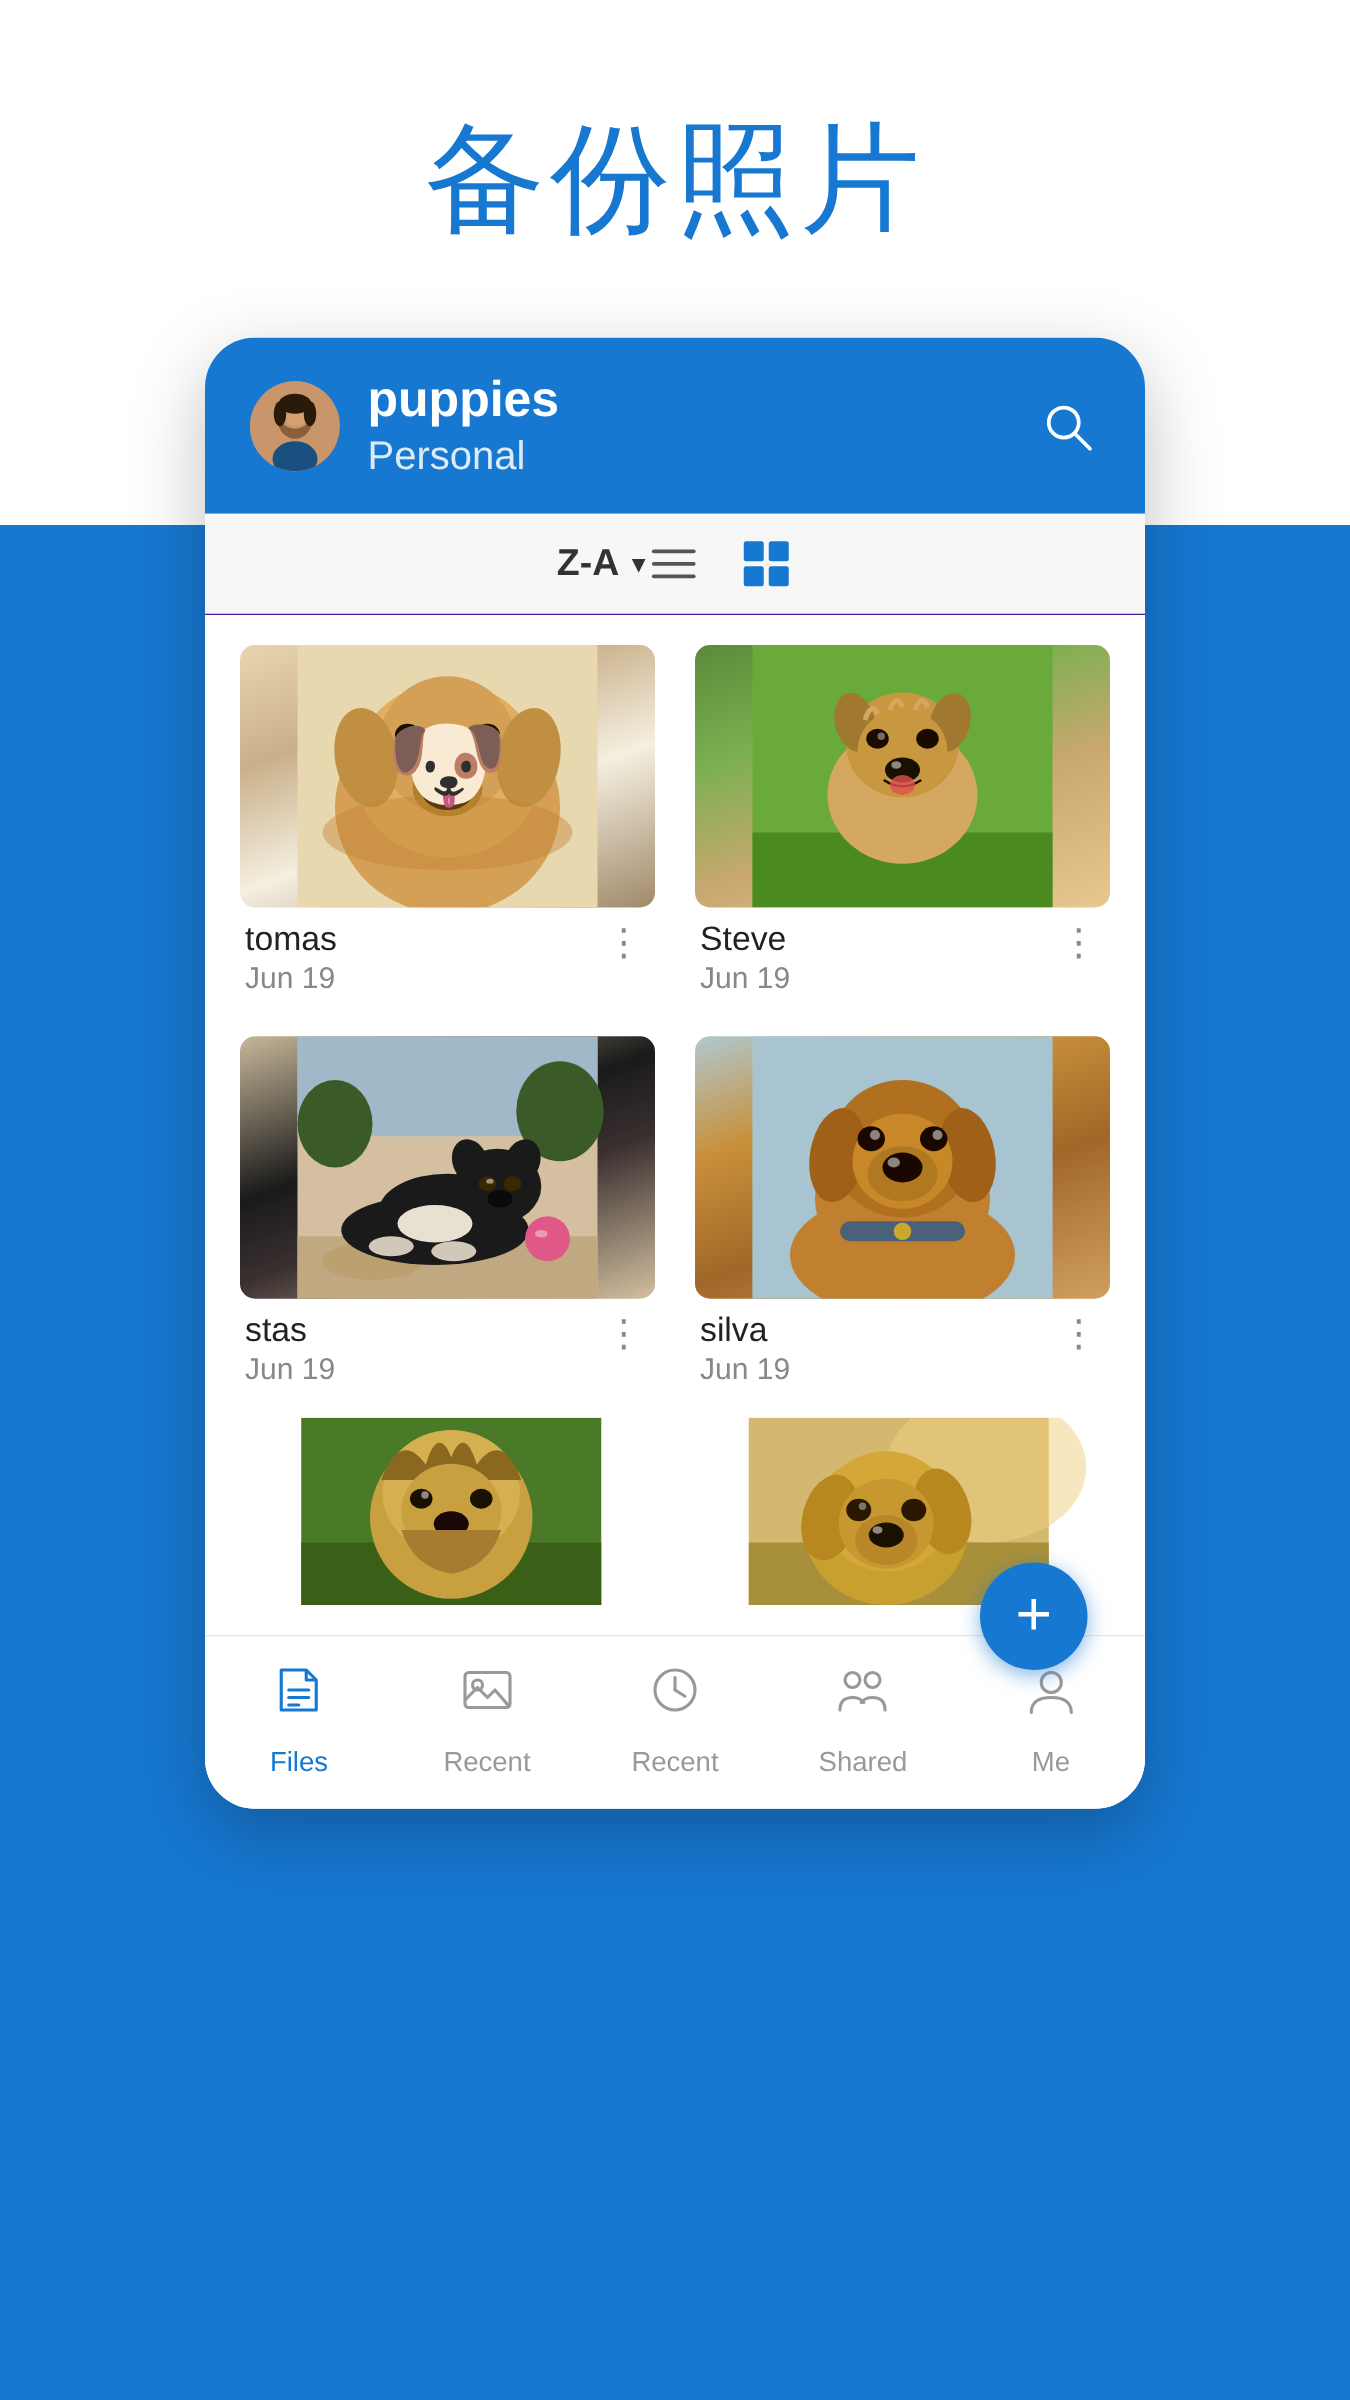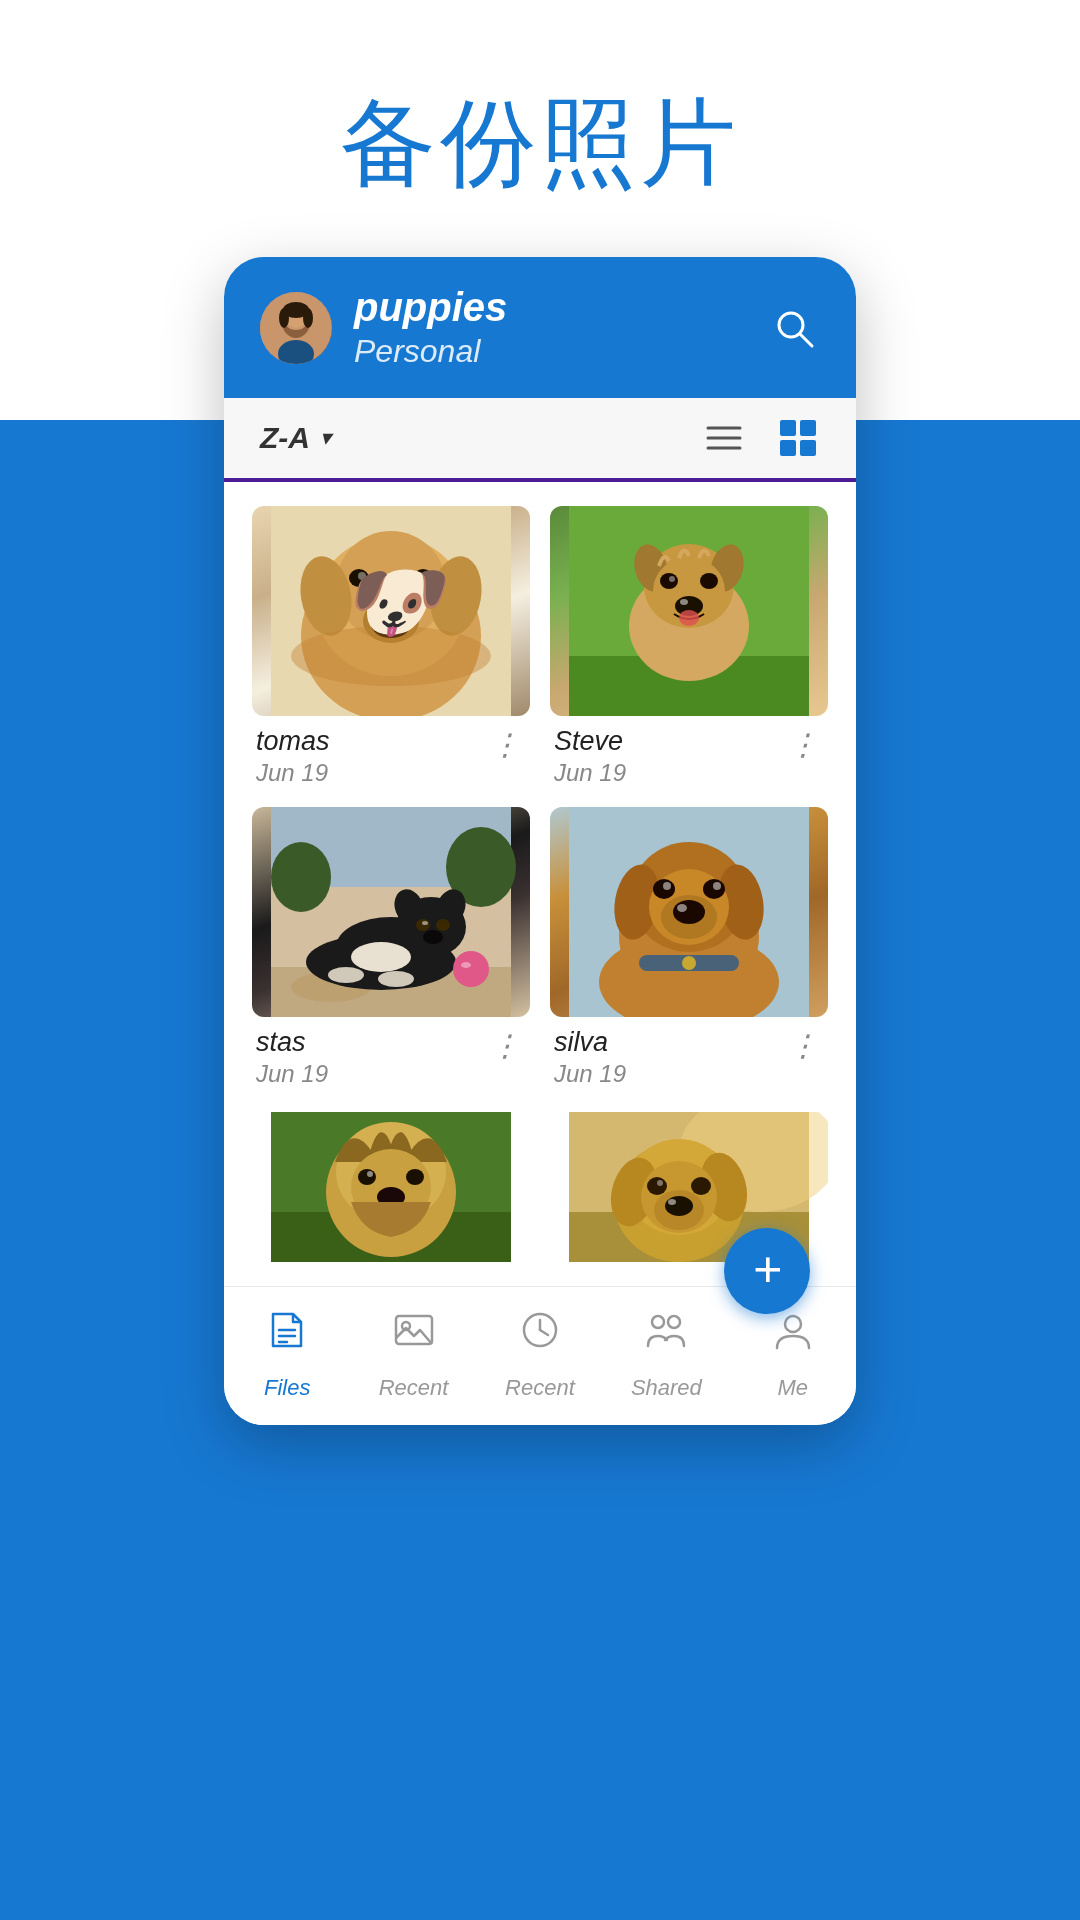--- a/index.html
+++ b/index.html
@@ -35,27 +35,26 @@
       margin-top: 80px;
       font-size: 96px;
       font-weight: 400;
       color: #1778D2;
       letter-spacing: 4px;
       text-align: right;
     }
     .phone-container {
       position: relative;
       z-index: 10;
-      width: 632px;
-      margin-top: 47px;
+      width: 752px;
+      margin-top: 60px;
       background: #ffffff;
       border-radius: 40px;
       overflow: hidden;
       box-shadow: 0 20px 60px rgba(0,0,0,0.25);
-      font-style: italic;
     }
     
     .app-header {
       background: #1778D2;
       padding: 28px 36px 28px 36px;
       display: flex;
       align-items: center;
       justify-content: space-between;
     }
     .header-left {
@@ -96,25 +95,25 @@
       align-items: center;
       justify-content: center;
     }
     .search-svg {
       width: 44px;
       height: 44px;
     }
     
     .toolbar {
       background: #f7f7f7;
-      border-bottom: 4px solid #4c1d95;
+      border-bottom: 1px solid #4c1d95;
       padding: 18px 36px;
       display: flex;
       align-items: center;
-      justify-content: space-between;
+      justify-content: center;
     }
     .sort-control {
       display: flex;
       align-items: center;
       gap: 10px;
       cursor: pointer;
     }
     .sort-label {
       font-size: 30px;
       font-weight: 600;
@@ -134,21 +133,21 @@
       height: 44px;
       display: flex;
       align-items: center;
       justify-content: center;
     }
     
     .files-grid {
       padding: 24px 28px;
       display: grid;
       grid-template-columns: 1fr 1fr;
-      gap: 20px;
+      gap: 32px;
       background: #fff;
     }
     .file-item {
       display: flex;
       flex-direction: column;
       align-items: flex-start;
     }
     .file-thumb {
       width: 100%;
       height: 210px;

